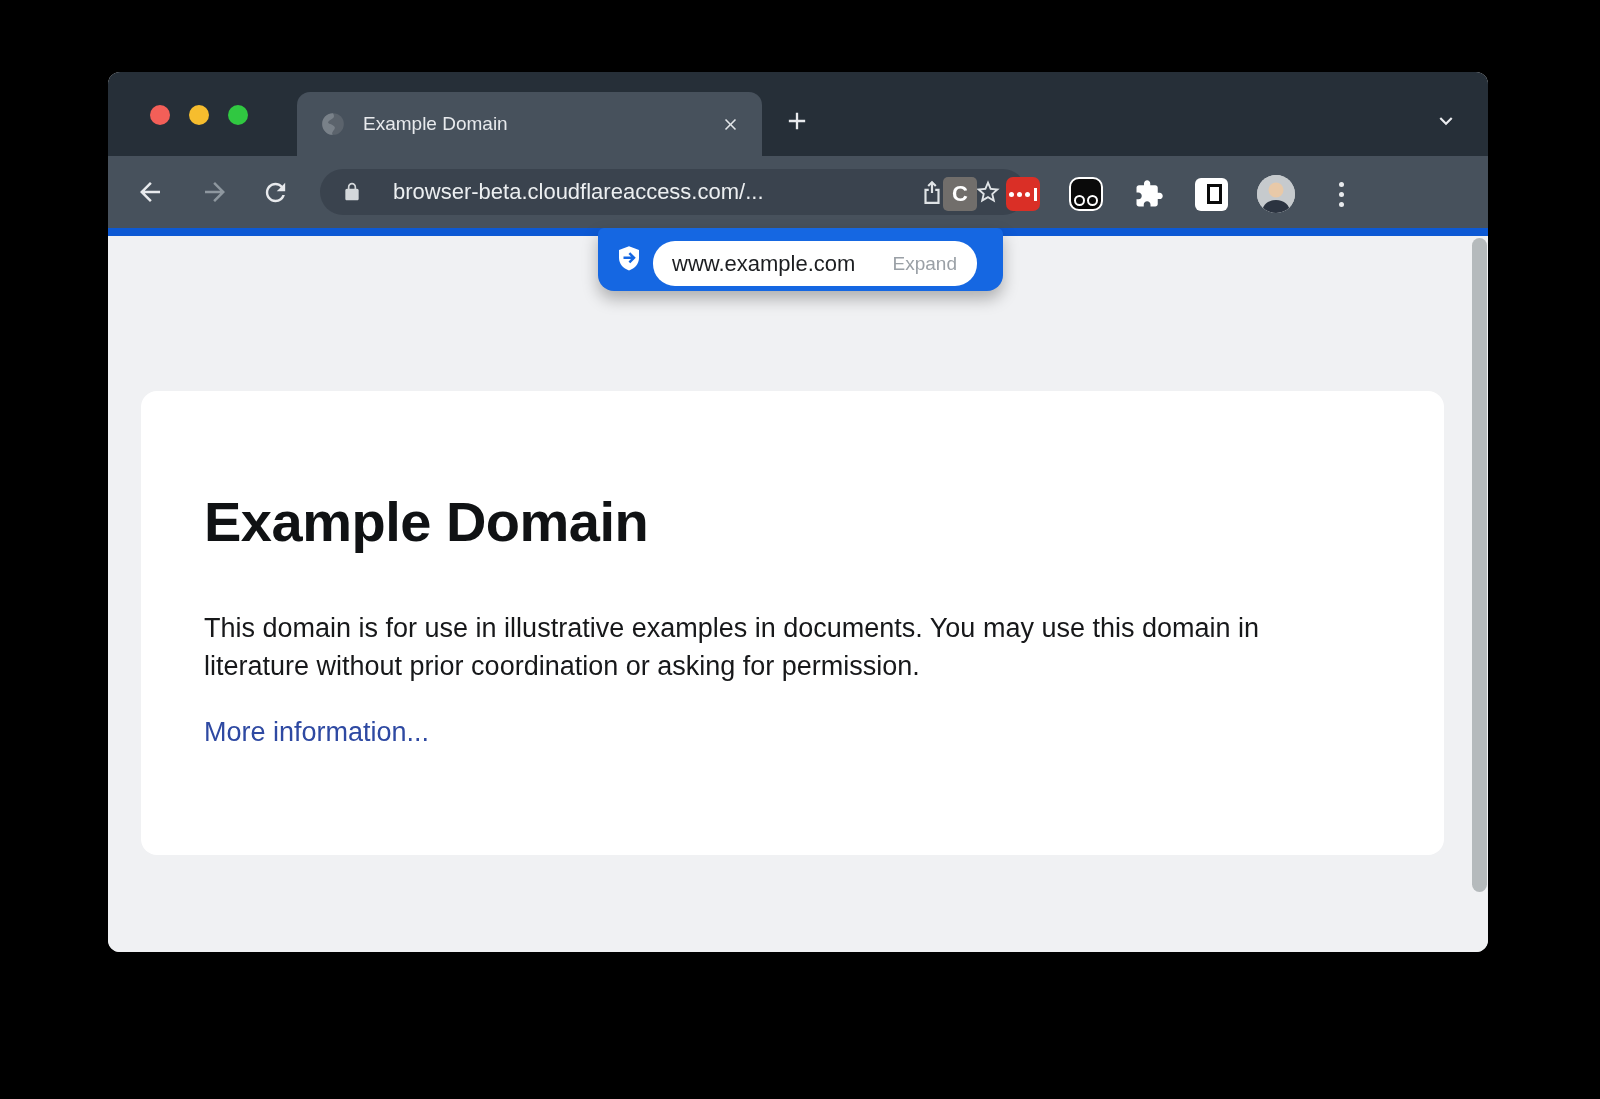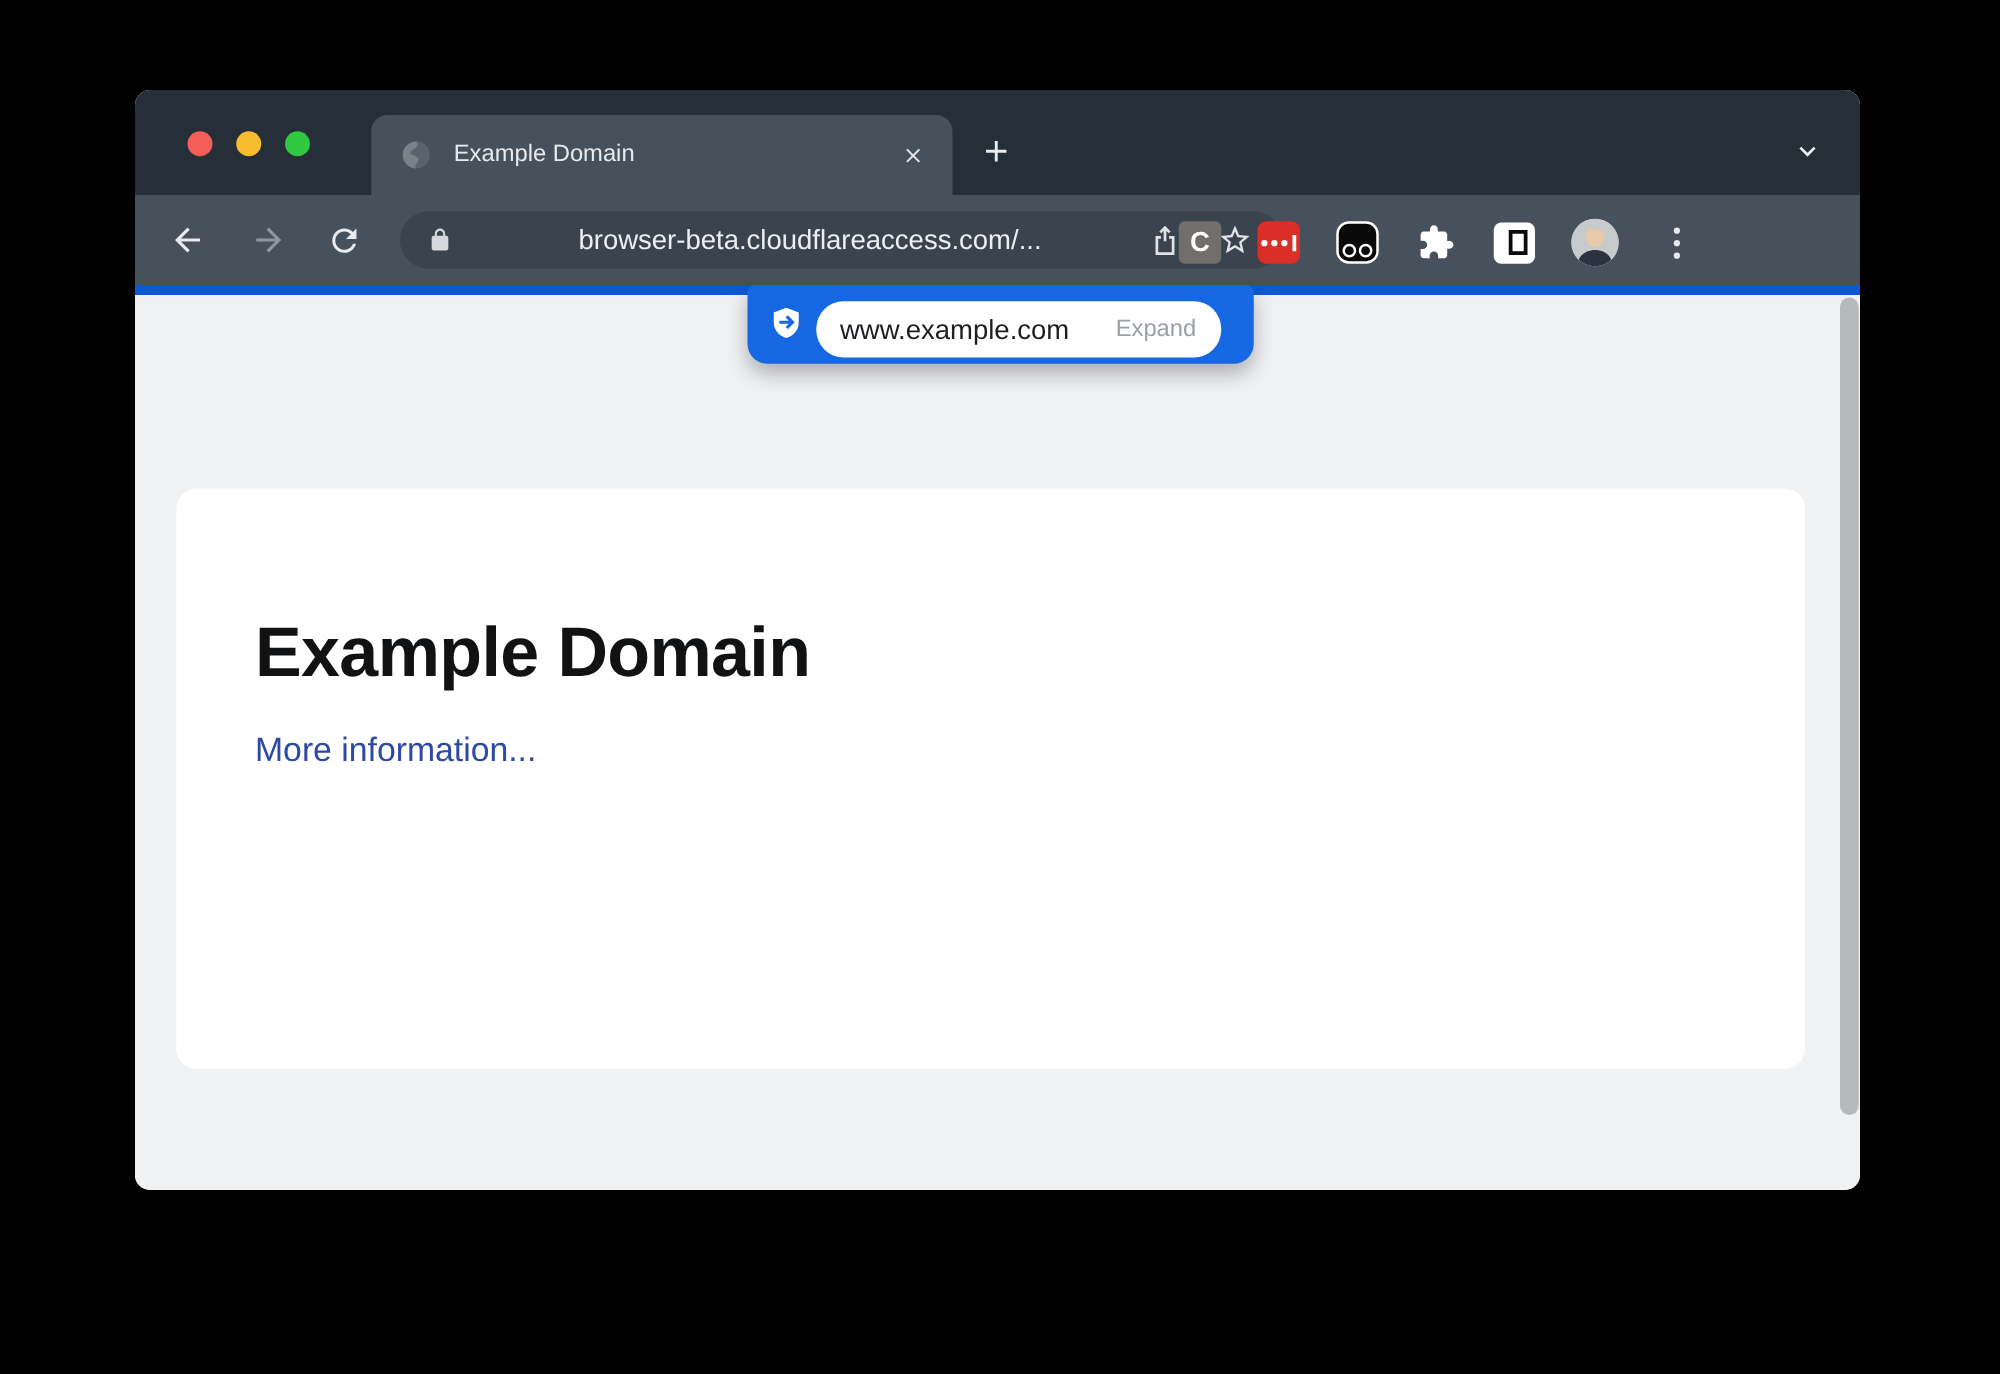--- a/index.html
+++ b/index.html
@@ -35,22 +35,22 @@
   .nav-btn { position:absolute; top:15px; width:42px; height:42px; display:flex;
     align-items:center; justify-content:center; border-radius:50%; }
   .btn-back { left:21px; }
   .btn-forward { left:86px; }
   .btn-reload { left:146px; }
 
   .addressbar { position:absolute; left:212px; top:13px; width:706px; height:46px;
     background:#3a434e; border-radius:23px; display:flex; align-items:center;
     padding:0 24px 0 22px; }
   .lock-wrap { width:20px; height:22px; flex:0 0 auto; }
-  .url-text { margin-left:16px; flex:1; font-size:22px; color:#eceff1; white-space:nowrap;
-    overflow:hidden;text-align:center; }
+  .url-text { margin-left:31px; flex:1; font-size:22px; color:#eceff1; white-space:nowrap;
+    overflow:hidden; }
   .bar-icon { width:28px; height:28px; flex:0 0 auto; display:flex; align-items:center;
     justify-content:center; }
   .bar-icon + .bar-icon { margin-left:28px; }
 
   .extensions { position:absolute; left:835px; top:19px; display:flex; gap:29px;
     align-items:center; }
   .ext { width:34px; height:34px; display:flex; align-items:center; justify-content:center; }
   .ext-c { background:#716e6b; border-radius:5px; color:#fff; font-size:22px;
     font-weight:bold; }
   .ext-red { background:#da2f26; border-radius:7px; position:relative; }
@@ -223,19 +223,20 @@
         </svg>
       </span>
       <span class="pill-white">
         <span class="pill-domain">www.example.com</span>
         <span class="pill-expand">Expand</span>
       </span>
     </div>
 
     <div class="content-card">
       <h1 class="page-heading">Example Domain</h1>
+      <p class="page-body">This domain is for use in illustrative examples in documents. You may use this domain in literature without prior coordination or asking for permission.</p>
       <a class="page-link" href="#">More information...</a>
     </div>
 
     <div class="scrollbar"></div>
   </div>
 
 </div>
 
 </body></html>

